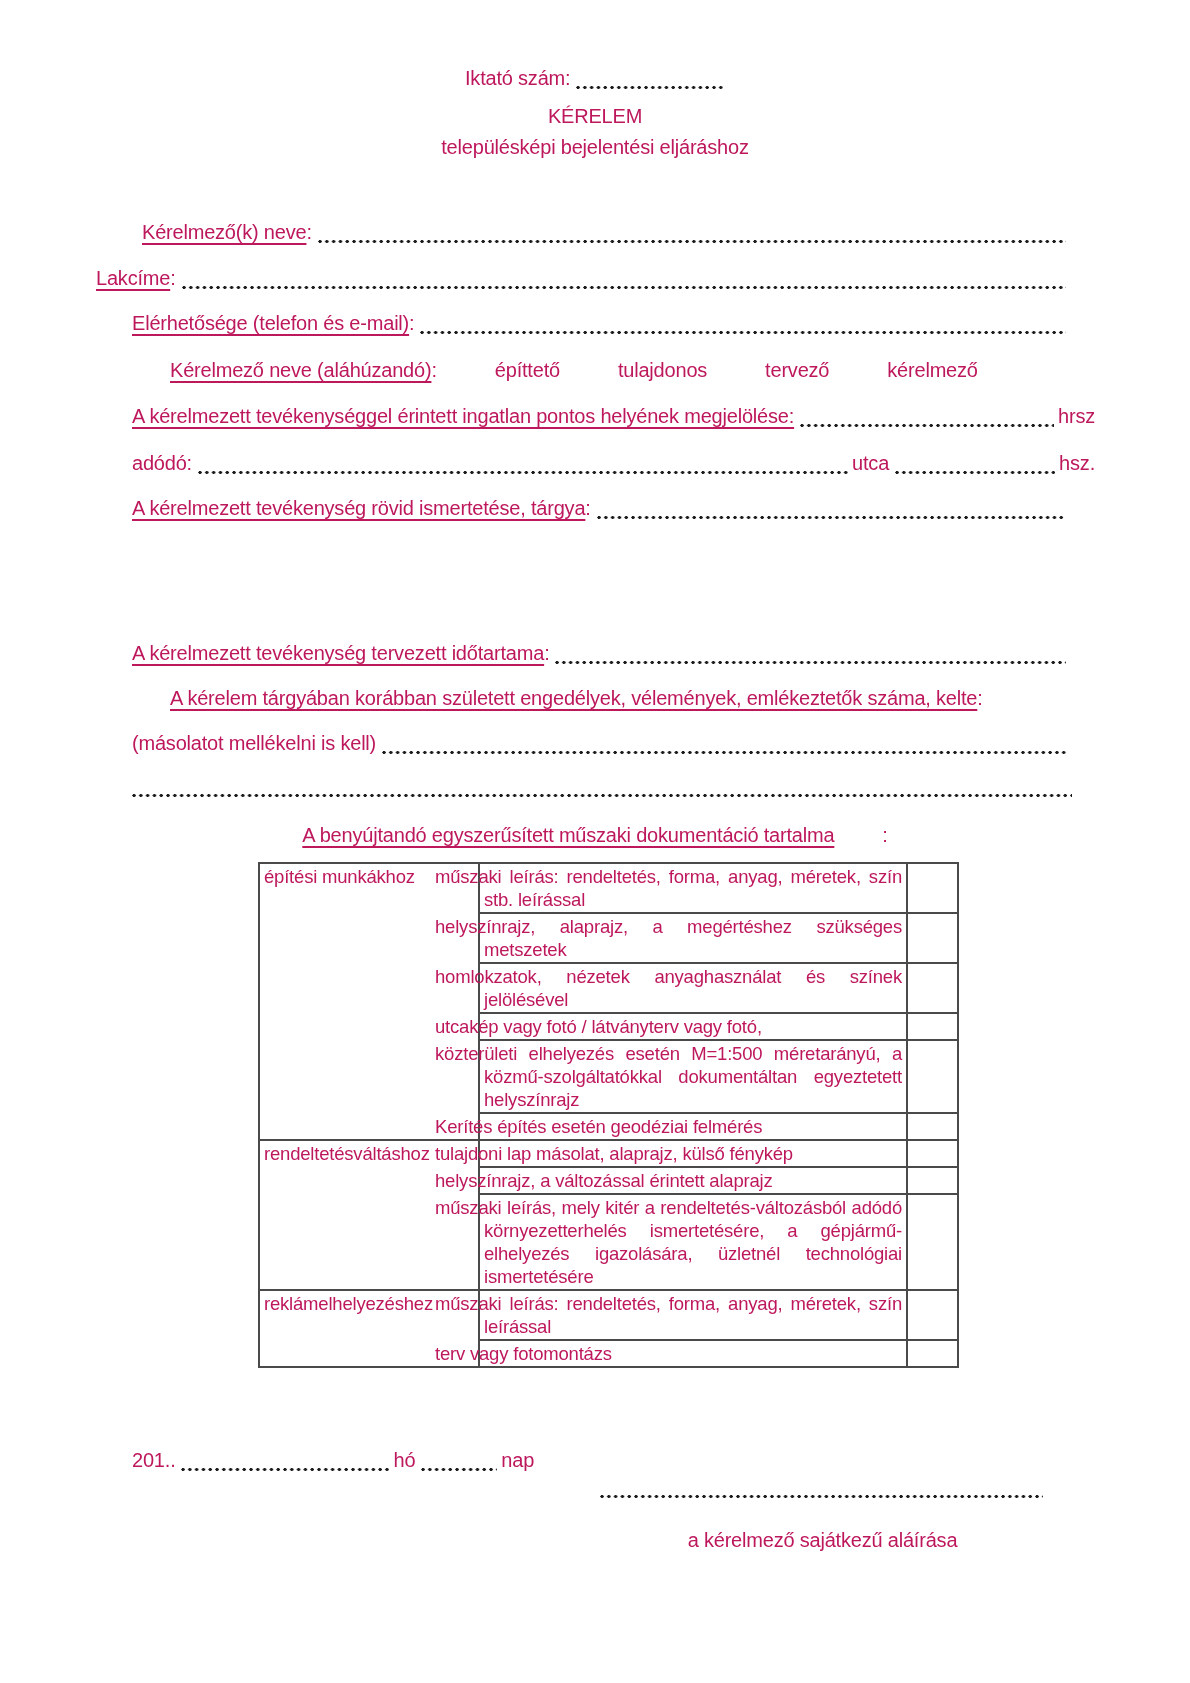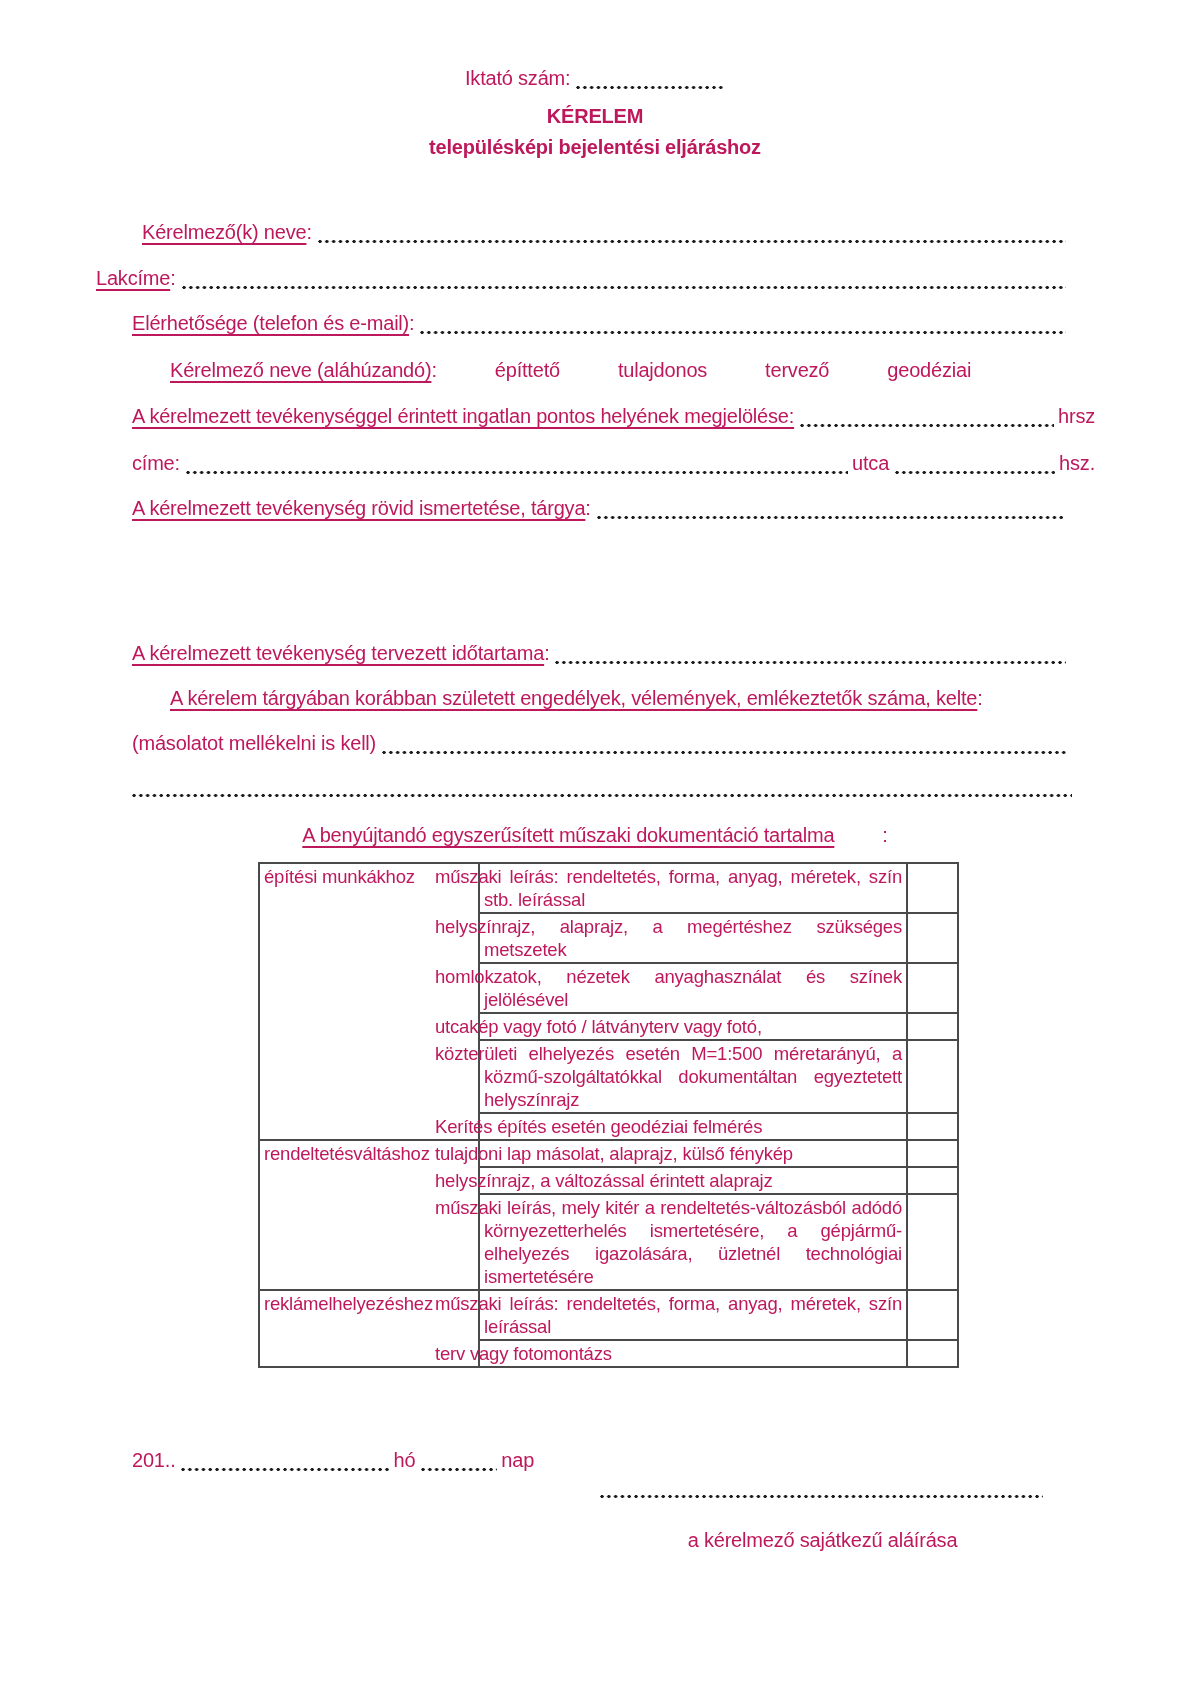--- a/index.html
+++ b/index.html
@@ -20,21 +20,21 @@
     display: flex;
     align-items: baseline;
     line-height: 26px;
     white-space: nowrap;
   }
   .center-line {
     left: 0;
     right: 0;
     justify-content: center;
   }
-  .bold { font-weight: bold; }
+  .bold { font-weight: normal; }
   .u {
     text-decoration: underline;
     text-decoration-thickness: 2px;
     text-underline-offset: 4px;
   }
   
   .dots {
     flex: 1 1 auto;
     align-self: flex-end;
     height: 5px;
@@ -127,31 +127,31 @@
       <span>:</span>
     <span class="dots"></span>
   </div>
 
   <div class="line" style="top:357px; left:170px;">
     <span class="u">Kérelmező neve (aláhúzandó)</span>
       <span>:</span>
     <span class="role">építtető</span>
     <span class="role">tulajdonos</span>
     <span class="role">tervező</span>
-    <span class="role">geodéziai</span>
+    <span class="role">kérelmező</span>
   </div>
 
   <div class="line" style="top:403px; left:132px; right:95px;">
     <span class="u">A kérelmezett tevékenységgel érintett ingatlan pontos helyének megjelölése:</span>
     <span class="dots"></span>
     <span>hrsz</span>
   </div>
 
   <div class="line" style="top:450px; left:132px; right:95px;">
-    <span>címe:</span>
+    <span>adódó:</span>
     <span class="dots"></span>
     <span>utca</span>
     <span class="dots fixed" style="width:160px;"></span>
     <span>hsz.</span>
   </div>
 
   <div class="line" style="top:495px; left:132px; right:120px;">
     <span class="u">A kérelmezett tevékenység rövid ismertetése, tárgya</span>
       <span>:</span>
     <span class="dots"></span>

